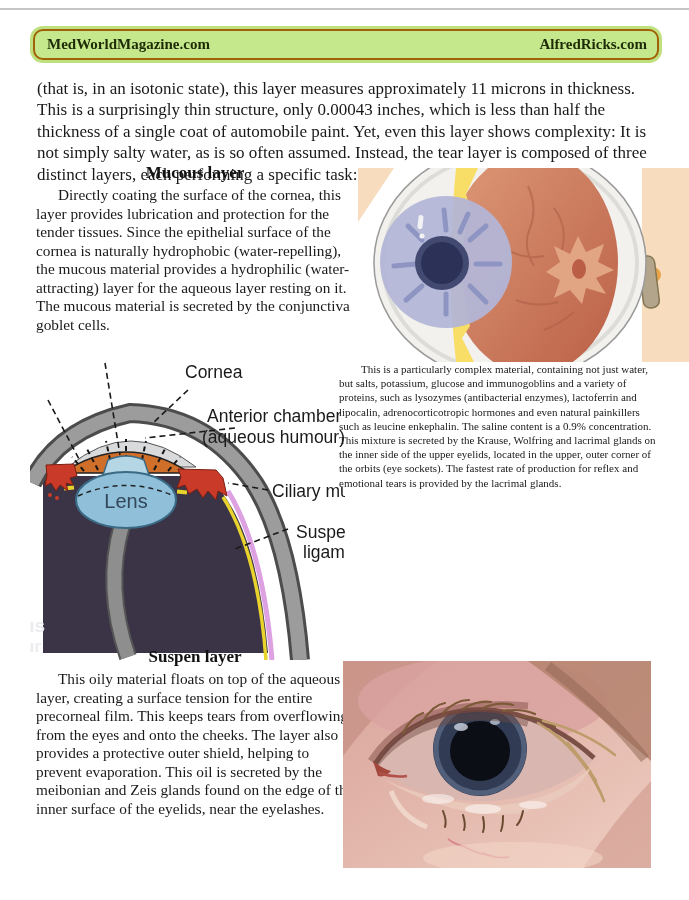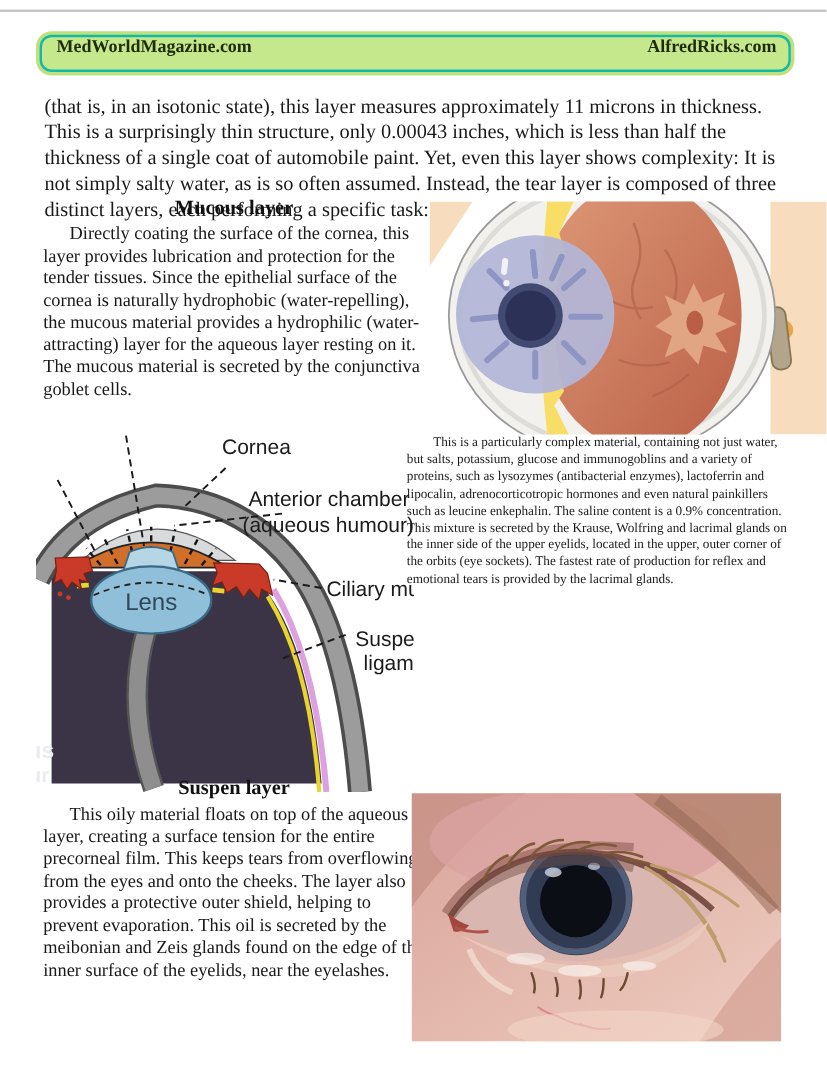--- a/index.html
+++ b/index.html
@@ -1,21 +1,21 @@
 <!DOCTYPE html>
 <html><head>
 <meta charset="utf-8">
 <style>
   html,body{margin:0;padding:0;background:#fff;}
   .page{position:relative;width:689px;height:900px;background:#fff;overflow:hidden;
         font-family:"Liberation Serif",serif;color:#191919;}
   .top-rule{position:absolute;left:0;top:8px;width:689px;height:2px;background:#c6c6c6;}
   .header-bar{position:absolute;left:33px;top:29px;width:626px;height:31px;
-      box-sizing:border-box;background:#c6e88c;border:2px solid #14b8a6;border-radius:10px;
-      box-shadow:0 0 0 3px #bfe07e;display:flex;align-items:flex-start;justify-content:space-between;
+      box-sizing:border-box;background:#c6e88c;border:2px solid #a16207;border-radius:10px;
+      box-shadow:0 0 0 3px #bfe07e;display:flex;align-items:center;justify-content:space-between;
       padding:0 10px 0 12px;}
   .header-bar span{font-weight:bold;font-size:15px;color:#1d2b07;white-space:nowrap;}
   .intro{position:absolute;left:37px;top:78px;width:622px;font-size:17px;line-height:1.26;margin:0;}
   .section{position:absolute;margin:0;}
   .section h2{margin:0 0 3px 0;text-align:center;font-size:17px;font-weight:bold;color:#111;}
   .section p{margin:0;text-indent:22px;}
   .sec-mucous{left:36px;top:163px;width:318px;}
   .sec-mucous p{font-size:15.3px;line-height:1.215;}
   .sec-aqueous{left:339px;top:362px;width:322px;}
   .sec-aqueous p{font-size:11px;line-height:1.29;}

